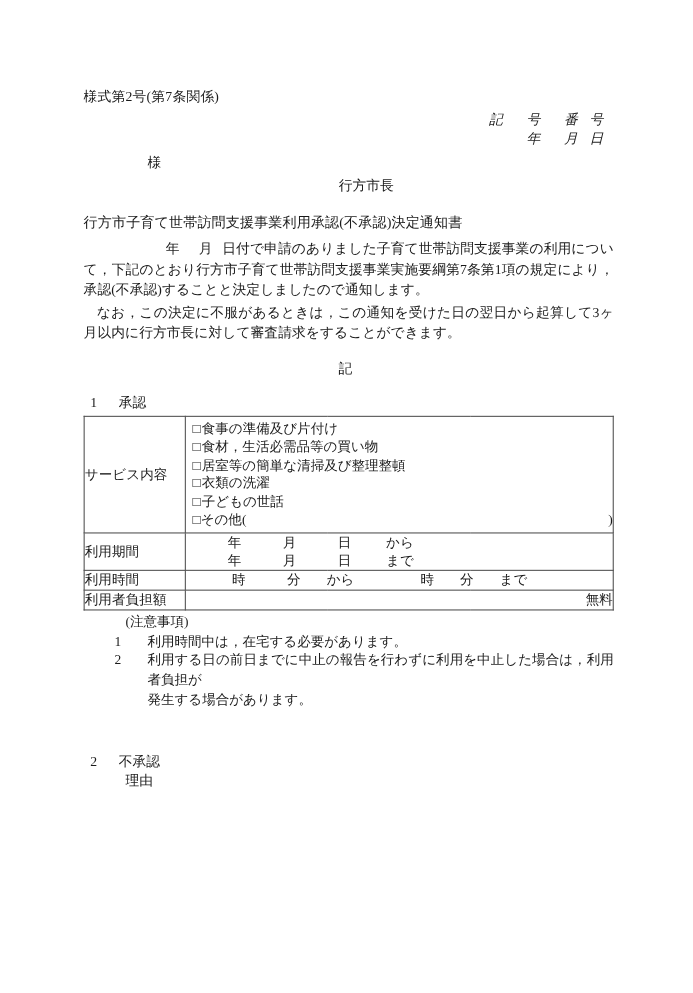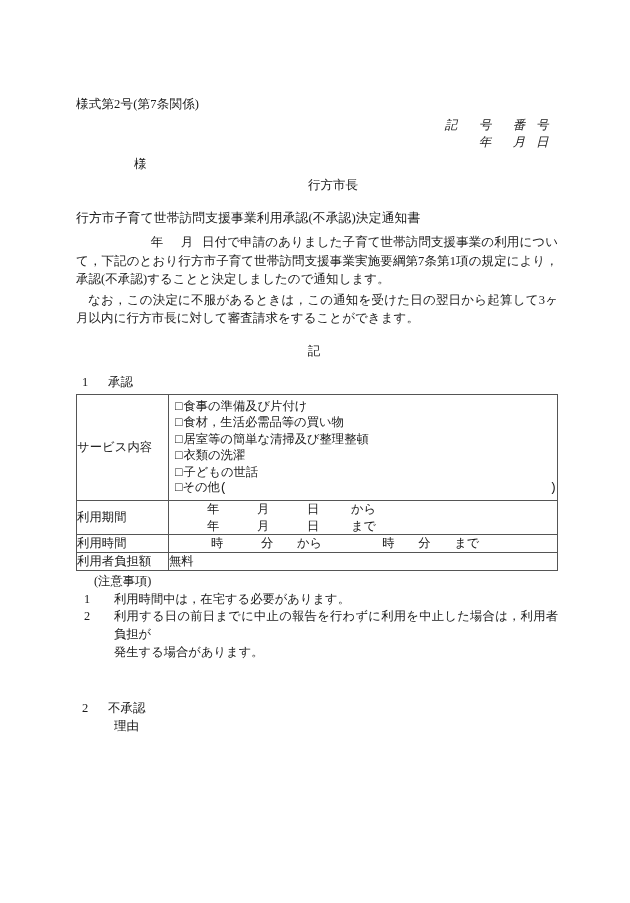--- a/index.html
+++ b/index.html
@@ -15,21 +15,21 @@
     position: relative;
     width: 630px;
     height: 903px;
     background: #ffffff;
     overflow: hidden;
     box-sizing: border-box;
   }
   .content {
     position: absolute;
     left: 76px;
-    top: 96px;
+    top: 80px;
     width: 482px;
   }
 
   
   .form-no {
     font-size: 12.5px;
     line-height: 17px;
     letter-spacing: 0.2px;
   }
   .doc-meta {
@@ -134,45 +134,45 @@
   .svc-item {
     line-height: 16.6px;
     white-space: nowrap;
   }
   .svc-item .box { margin-right: 1px; }
   .svc-other {
     line-height: 16.6px;
     display: flex;
     justify-content: space-between;
     align-items: baseline;
-    font-family: Liberation Mono, monospace;
   }
 
   .period-line { line-height: 16.6px; padding-left: 38px; }
   .period-line .u { display: inline-block; width: 50px; text-align: left; }
   .period-line .u2 { display: inline-block; width: 44px; text-align: left; }
 
   .time-line { line-height: 17px; padding-left: 42px; }
   .time-line .t { display: inline-block; width: 50px; }
   .time-line .t2 { display: inline-block; width: 36px; }
   .time-line .gap { display: inline-block; width: 60px; }
 
   td.count-value { text-align: center; width: 152px; }
   td.freq-label { width: 72px; text-align: center; padding: 6px 2px; }
   td.freq-value { padding: 6px 0 6px 9px; }
   td.freq-value .fgap { display: inline-block; width: 44px; }
 
-  td.fee-value { padding: 6px 0 6px 9px; }
+  td.fee-value { padding: 6px 0 6px 9px; text-align: right; }
 
   
   .notes {
     margin-top: 2px;
     font-size: 12.3px;
     line-height: 17.6px;
     padding-left: 6px;
+    margin-left: 20px;
   }
   .notes-title { padding-left: 12px; }
   .note-row {
     display: flex;
     align-items: flex-start;
   }
   .note-row .n-num {
     flex: 0 0 30px;
     padding-left: 2px;
   }

